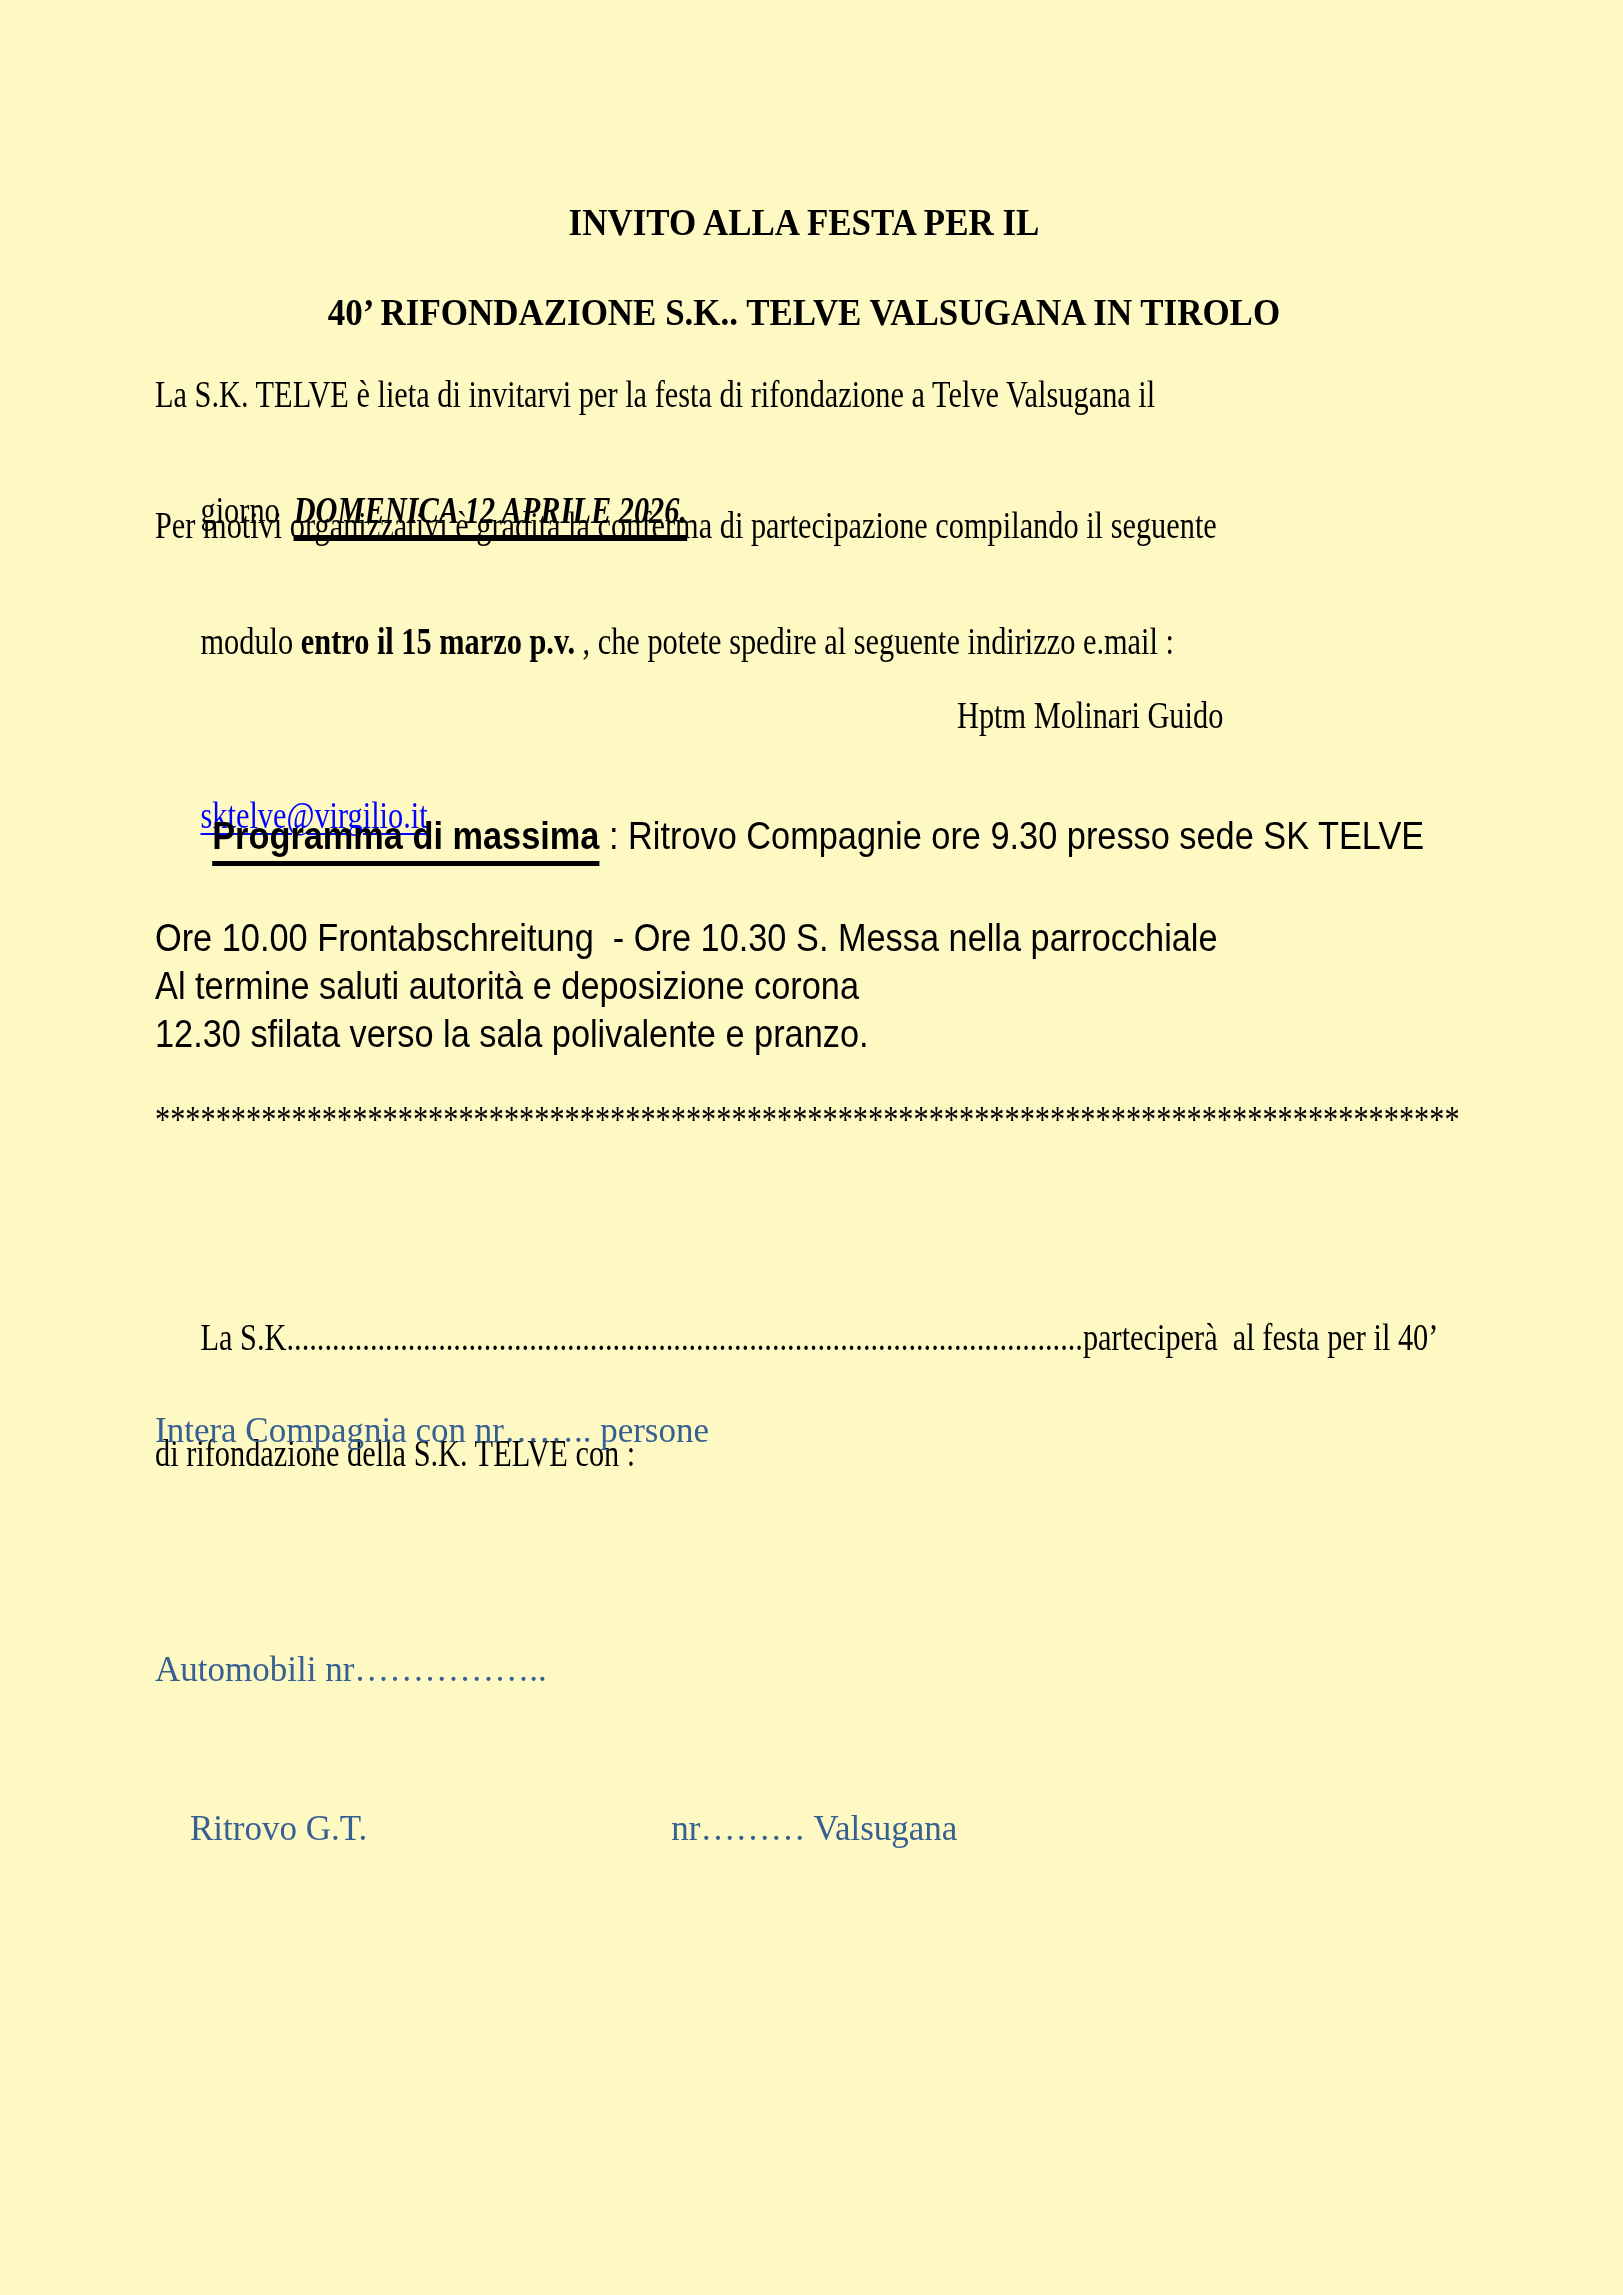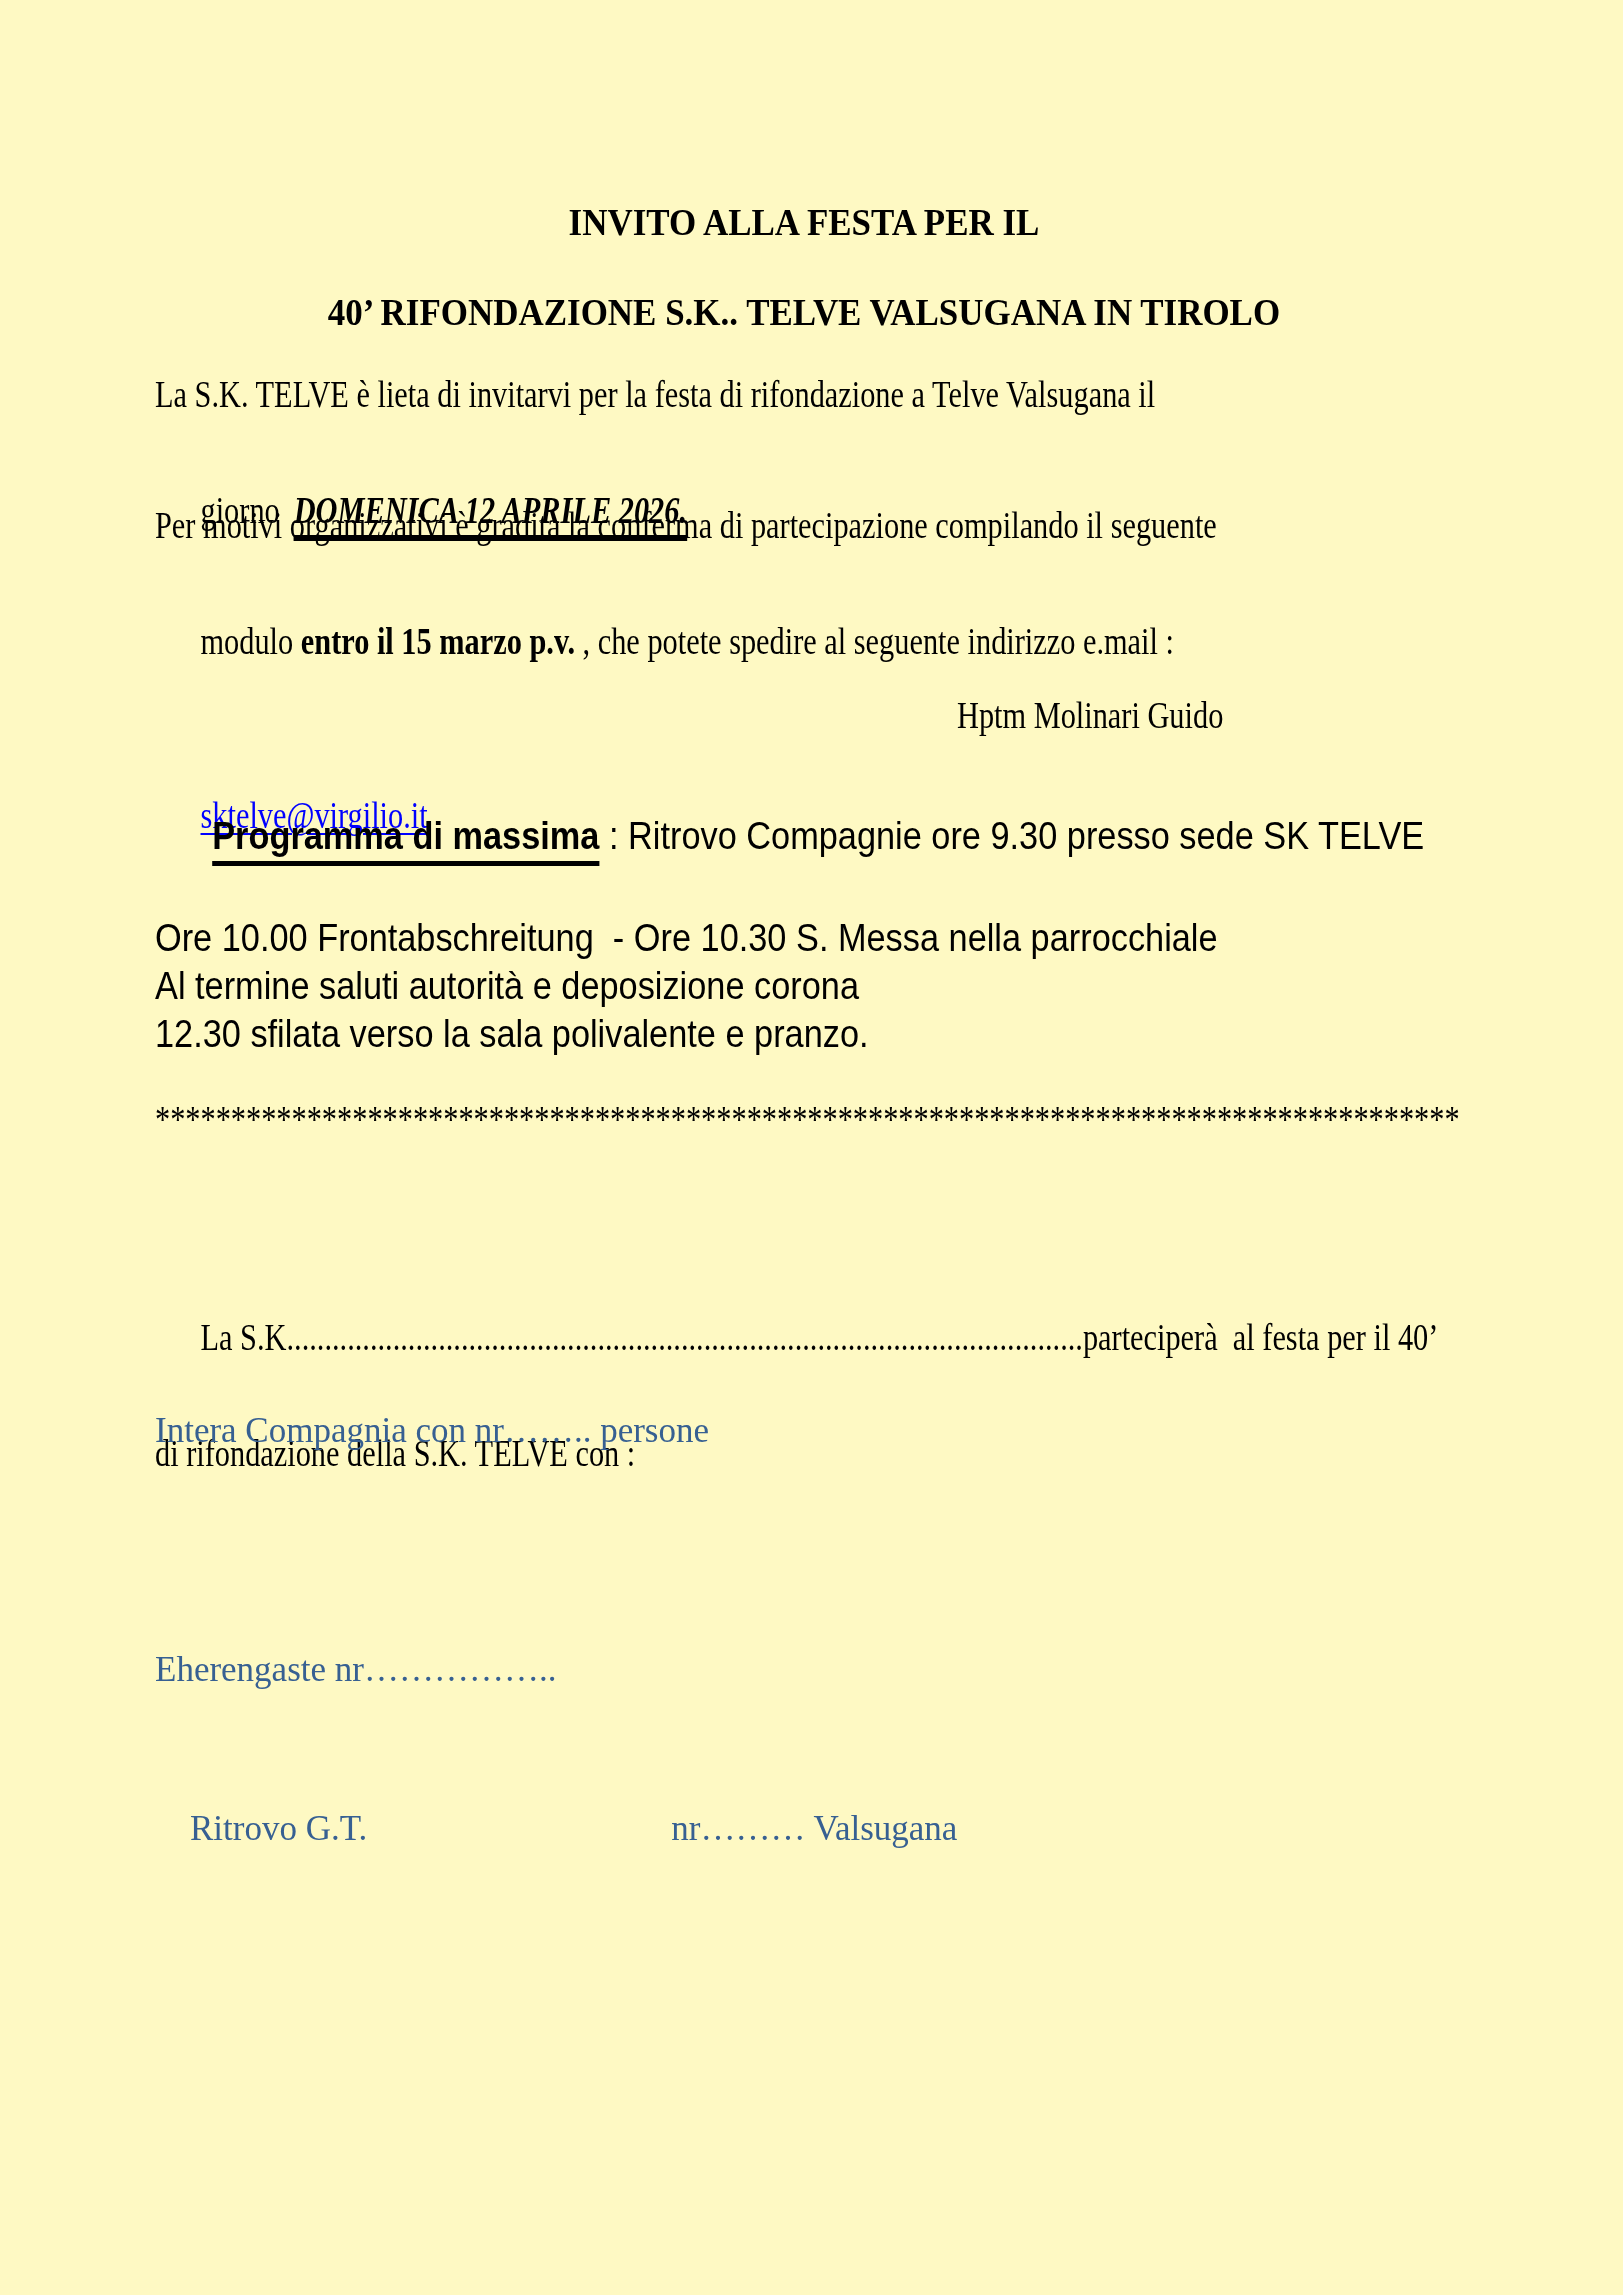--- a/index.html
+++ b/index.html
@@ -133,21 +133,21 @@
   <div class="abs serif-block" style="top:1251px">
     <div class="line">
       <span>La S.K</span><span>.........................................................................................................</span><span>parteciperà  al festa per il 40’</span>
     </div>
     <div class="line">di rifondazione della S.K. TELVE con :</div>
   </div>
 
   <div class="abs field" style="top:1409px">Intera Compagnia con nr…….. persone</div>
 
 
-  <div class="abs field" style="top:1648px">Eherengaste nr……………..</div>
+  <div class="abs field" style="top:1648px">Automobili nr……………..</div>
 
   <div class="abs field" style="top:1764px">
     <span>Ritrovo G.T.</span><span class="tab-spacer"></span><span>nr……… Valsugana</span>
   </div>
 
 
 
 </div>
 
 

